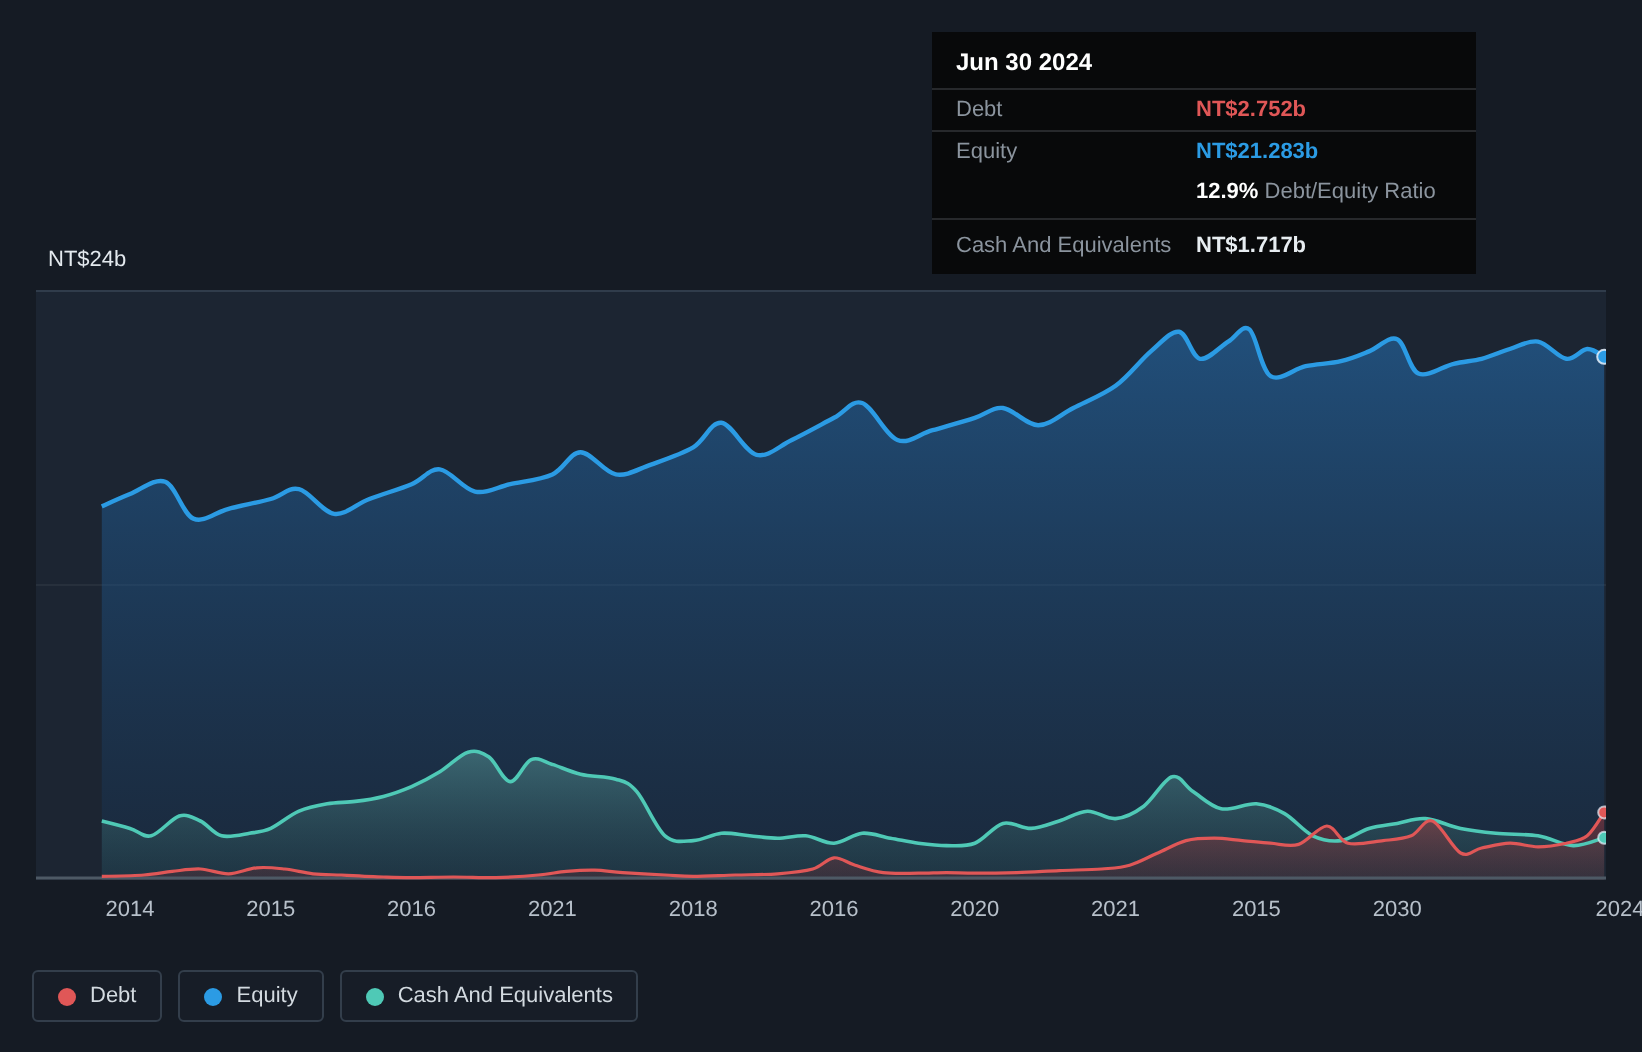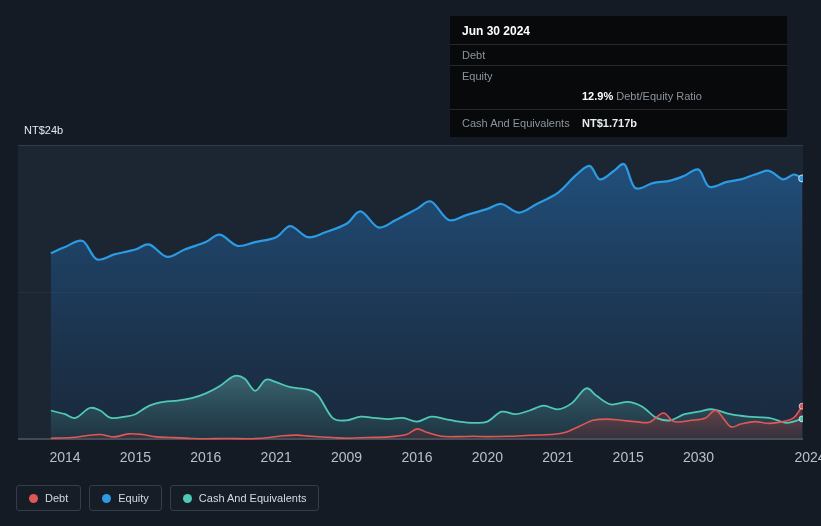--- a/index.html
+++ b/index.html
@@ -2,23 +2,23 @@
 <html><head>
 <meta charset="utf-8">
 <style>
   html,body{margin:0;padding:0;background:#12161e;font-family:"Liberation Sans","DejaVu Sans",sans-serif;}
   .stage{position:relative;width:821px;height:526px;background:#151b24;overflow:hidden;}
   .plot-svg{position:absolute;left:18px;top:145px;}
   .y-label{position:absolute;left:24px;font-size:11px;color:#e3e9ee;}
   .y-label.top{top:124px;}
   .y-label.bottom{top:424px;}
   .x-labels{position:absolute;left:0;top:449px;width:100%;height:16px;}
-  .x-tick{position:absolute;transform:translateX(-50%);font-size:14px;color:#b7c0ca;}
+  .x-tick{position:absolute;transform:translateX(-50%);font-size:11px;color:#b7c0ca;}
   
-  .tooltip{position:absolute;left:450px;top:16px;width:337px;background:#08090a;z-index:5;}
+  .tooltip{position:absolute;left:466px;top:16px;width:272px;background:#08090a;z-index:5;}
   .tt-title{padding:8px 12px 6px;font-size:12px;font-weight:bold;color:#ffffff;border-bottom:1px solid #27292c;}
   .tt-row{display:grid;grid-template-columns:120px 1fr;align-items:center;font-size:11px;padding:4px 12px;}
   .tt-row .lbl{color:#8b949e;}
   .tt-row .val{font-weight:bold;}
   .tt-row.r-debt{border-bottom:1px solid #27292c;}
   .tt-row.r-ratio{border-bottom:1px solid #27292c;padding-bottom:7px;}
   .tt-row.r-cash{padding:7px 12px 8px;}
   .tt-row .val-neutral{color:#e7edf1;font-weight:bold;}
   .tt-ratio-val{color:#ffffff;font-weight:bold;}
   .tt-ratio-lbl{color:#8b949e;font-weight:normal;margin-top:12px;}
@@ -67,36 +67,38 @@
     <circle r="3.5" stroke="rgba(230,240,250,0.85)" stroke-width="1" cx="784.1" cy="33.4" fill="#2b9be4"></circle>
     <circle r="3" stroke="rgba(230,240,250,0.7)" stroke-width="1" cx="784.1" cy="273.9" fill="#4fc9b6"></circle>
     <circle r="3" stroke="rgba(230,240,250,0.7)" stroke-width="1" cx="784.1" cy="261.2" fill="#e05757"></circle>
   </svg>
 
   <div class="x-labels">
       <span class="x-tick" style="left: 65px;">2014</span>
       <span class="x-tick" style="left: 135.4px;">2015</span>
       <span class="x-tick" style="left: 205.8px;">2016</span>
       <span class="x-tick" style="left: 276.2px;">2021</span>
-      <span class="x-tick" style="left: 346.6px;">2009</span>
+      <span class="x-tick" style="left: 346.6px;">2018</span>
       <span class="x-tick" style="left: 417px;">2016</span>
       <span class="x-tick" style="left: 487.4px;">2020</span>
       <span class="x-tick" style="left: 557.8px;">2021</span>
       <span class="x-tick" style="left: 628.2px;">2015</span>
       <span class="x-tick" style="left: 698.6px;">2030</span>
       <span class="x-tick" style="left: 810px;">2024</span>
     </div>
 
   <div class="tooltip">
     <div class="tt-title">Jun 30 2024</div>
     <div class="tt-row r-debt">
       <span class="lbl">Debt</span>
+      <span class="val" style="color: rgb(224, 87, 87);">NT$2.752b</span>
     </div>
     <div class="tt-row r-equity">
       <span class="lbl">Equity</span>
+      <span class="val" style="color: rgb(43, 155, 228);">NT$21.283b</span>
     </div>
     <div class="tt-row r-ratio">
       <span class="lbl"></span>
       <span>
         <span class="tt-ratio-val">12.9%</span>
         <span class="tt-ratio-lbl">Debt/Equity Ratio</span>
       </span>
     </div>
     <div class="tt-row r-cash">
       <span class="lbl">Cash And Equivalents</span>

